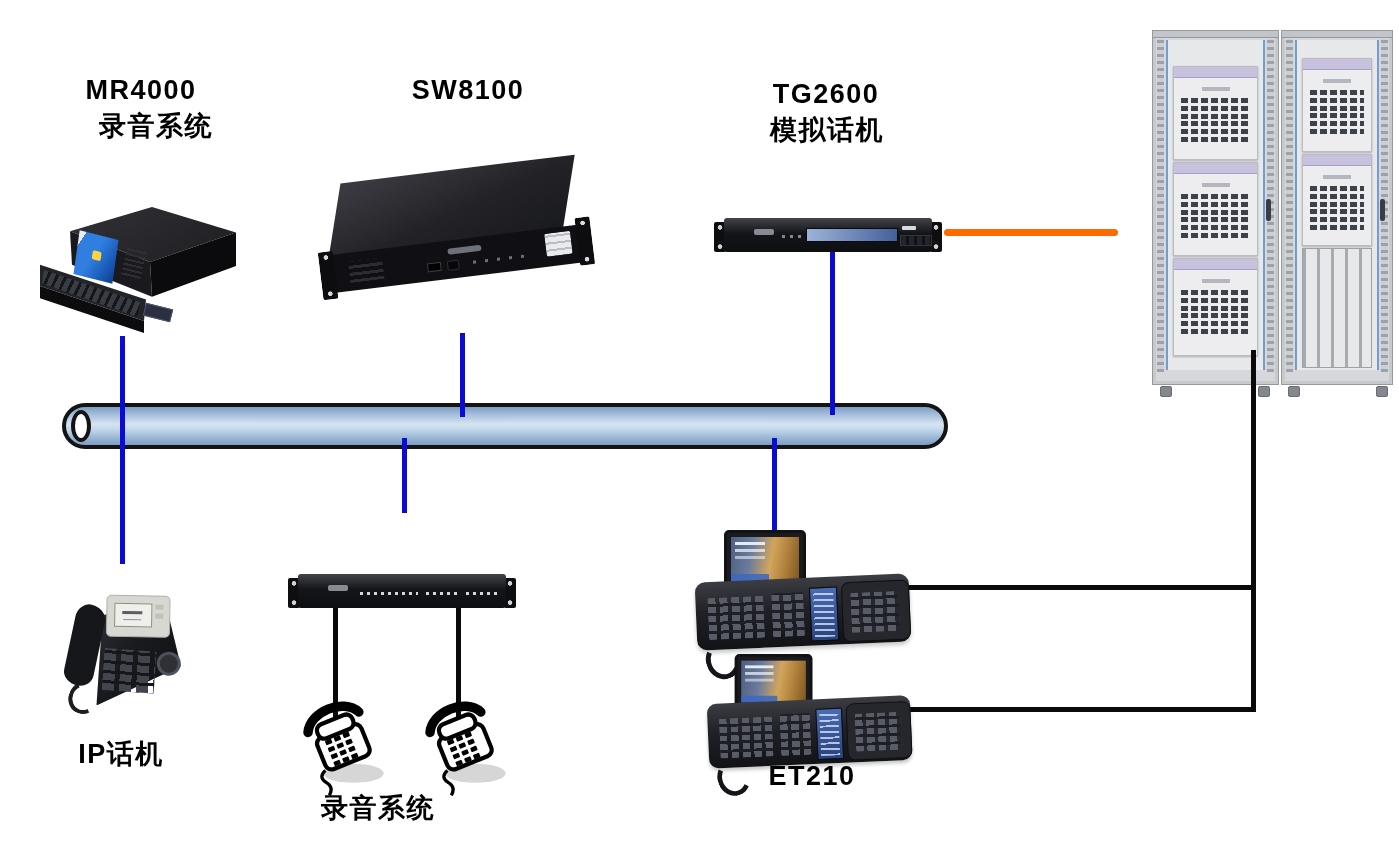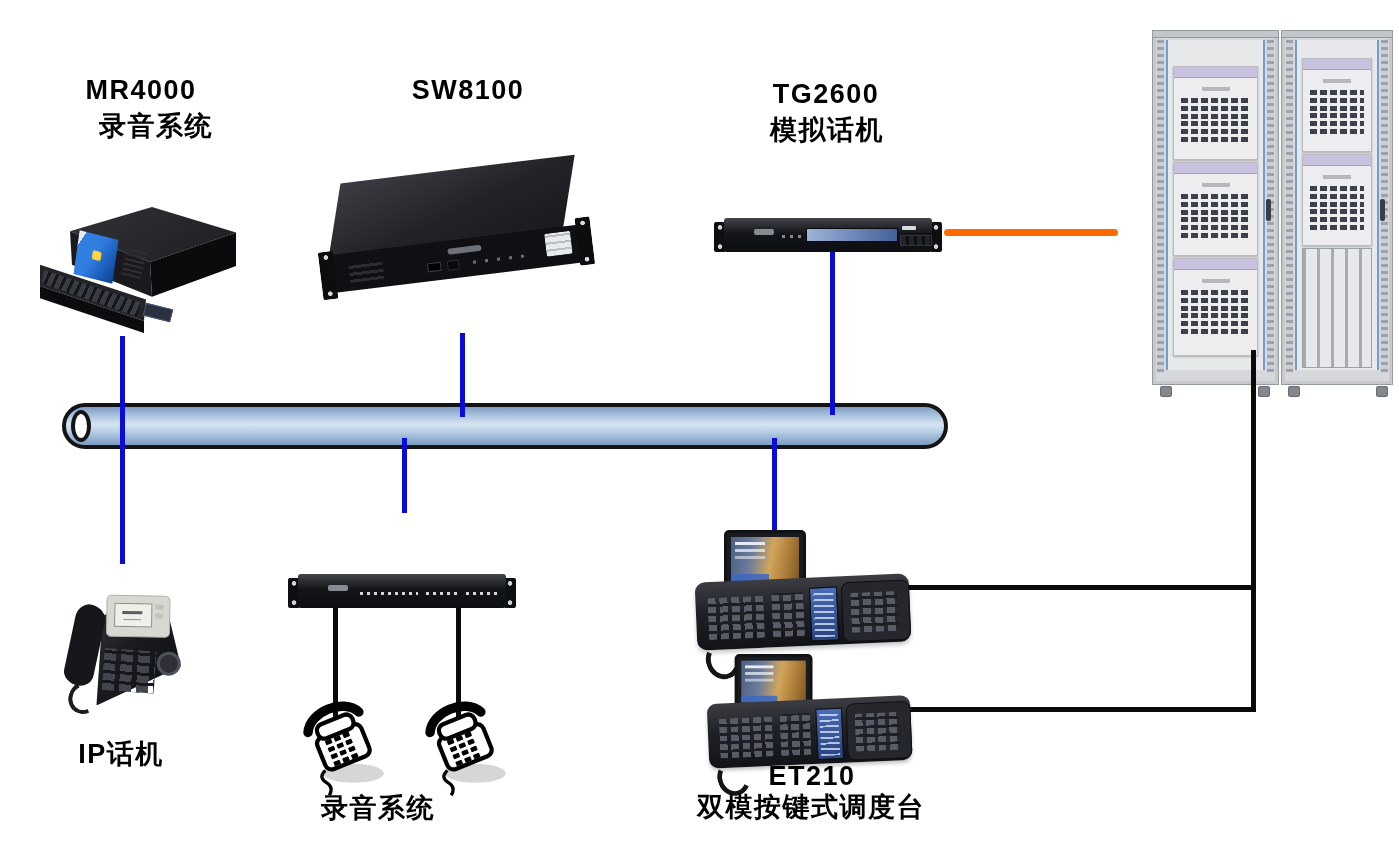--- a/index.html
+++ b/index.html
@@ -390,15 +390,14 @@
   </div>
 
   <div class="lbl" style="left:141px;top:74px">MR4000</div>
   <div class="lbl" style="left:156px;top:110px">录音系统</div>
   <div class="lbl" style="left:468px;top:74px">SW8100</div>
   <div class="lbl" style="left:826px;top:78px">TG2600</div>
   <div class="lbl" style="left:827px;top:114px">模拟话机</div>
   <div class="lbl" style="left:121px;top:738px">IP话机</div>
   <div class="lbl" style="left:378px;top:792px">录音系统</div>
   <div class="lbl" style="left:812px;top:760px">ET210</div>
-  <div class="lbl" style="left:811px;top:791px">双模按键式调度台</div>
 
 </div>
 
 </body></html>

